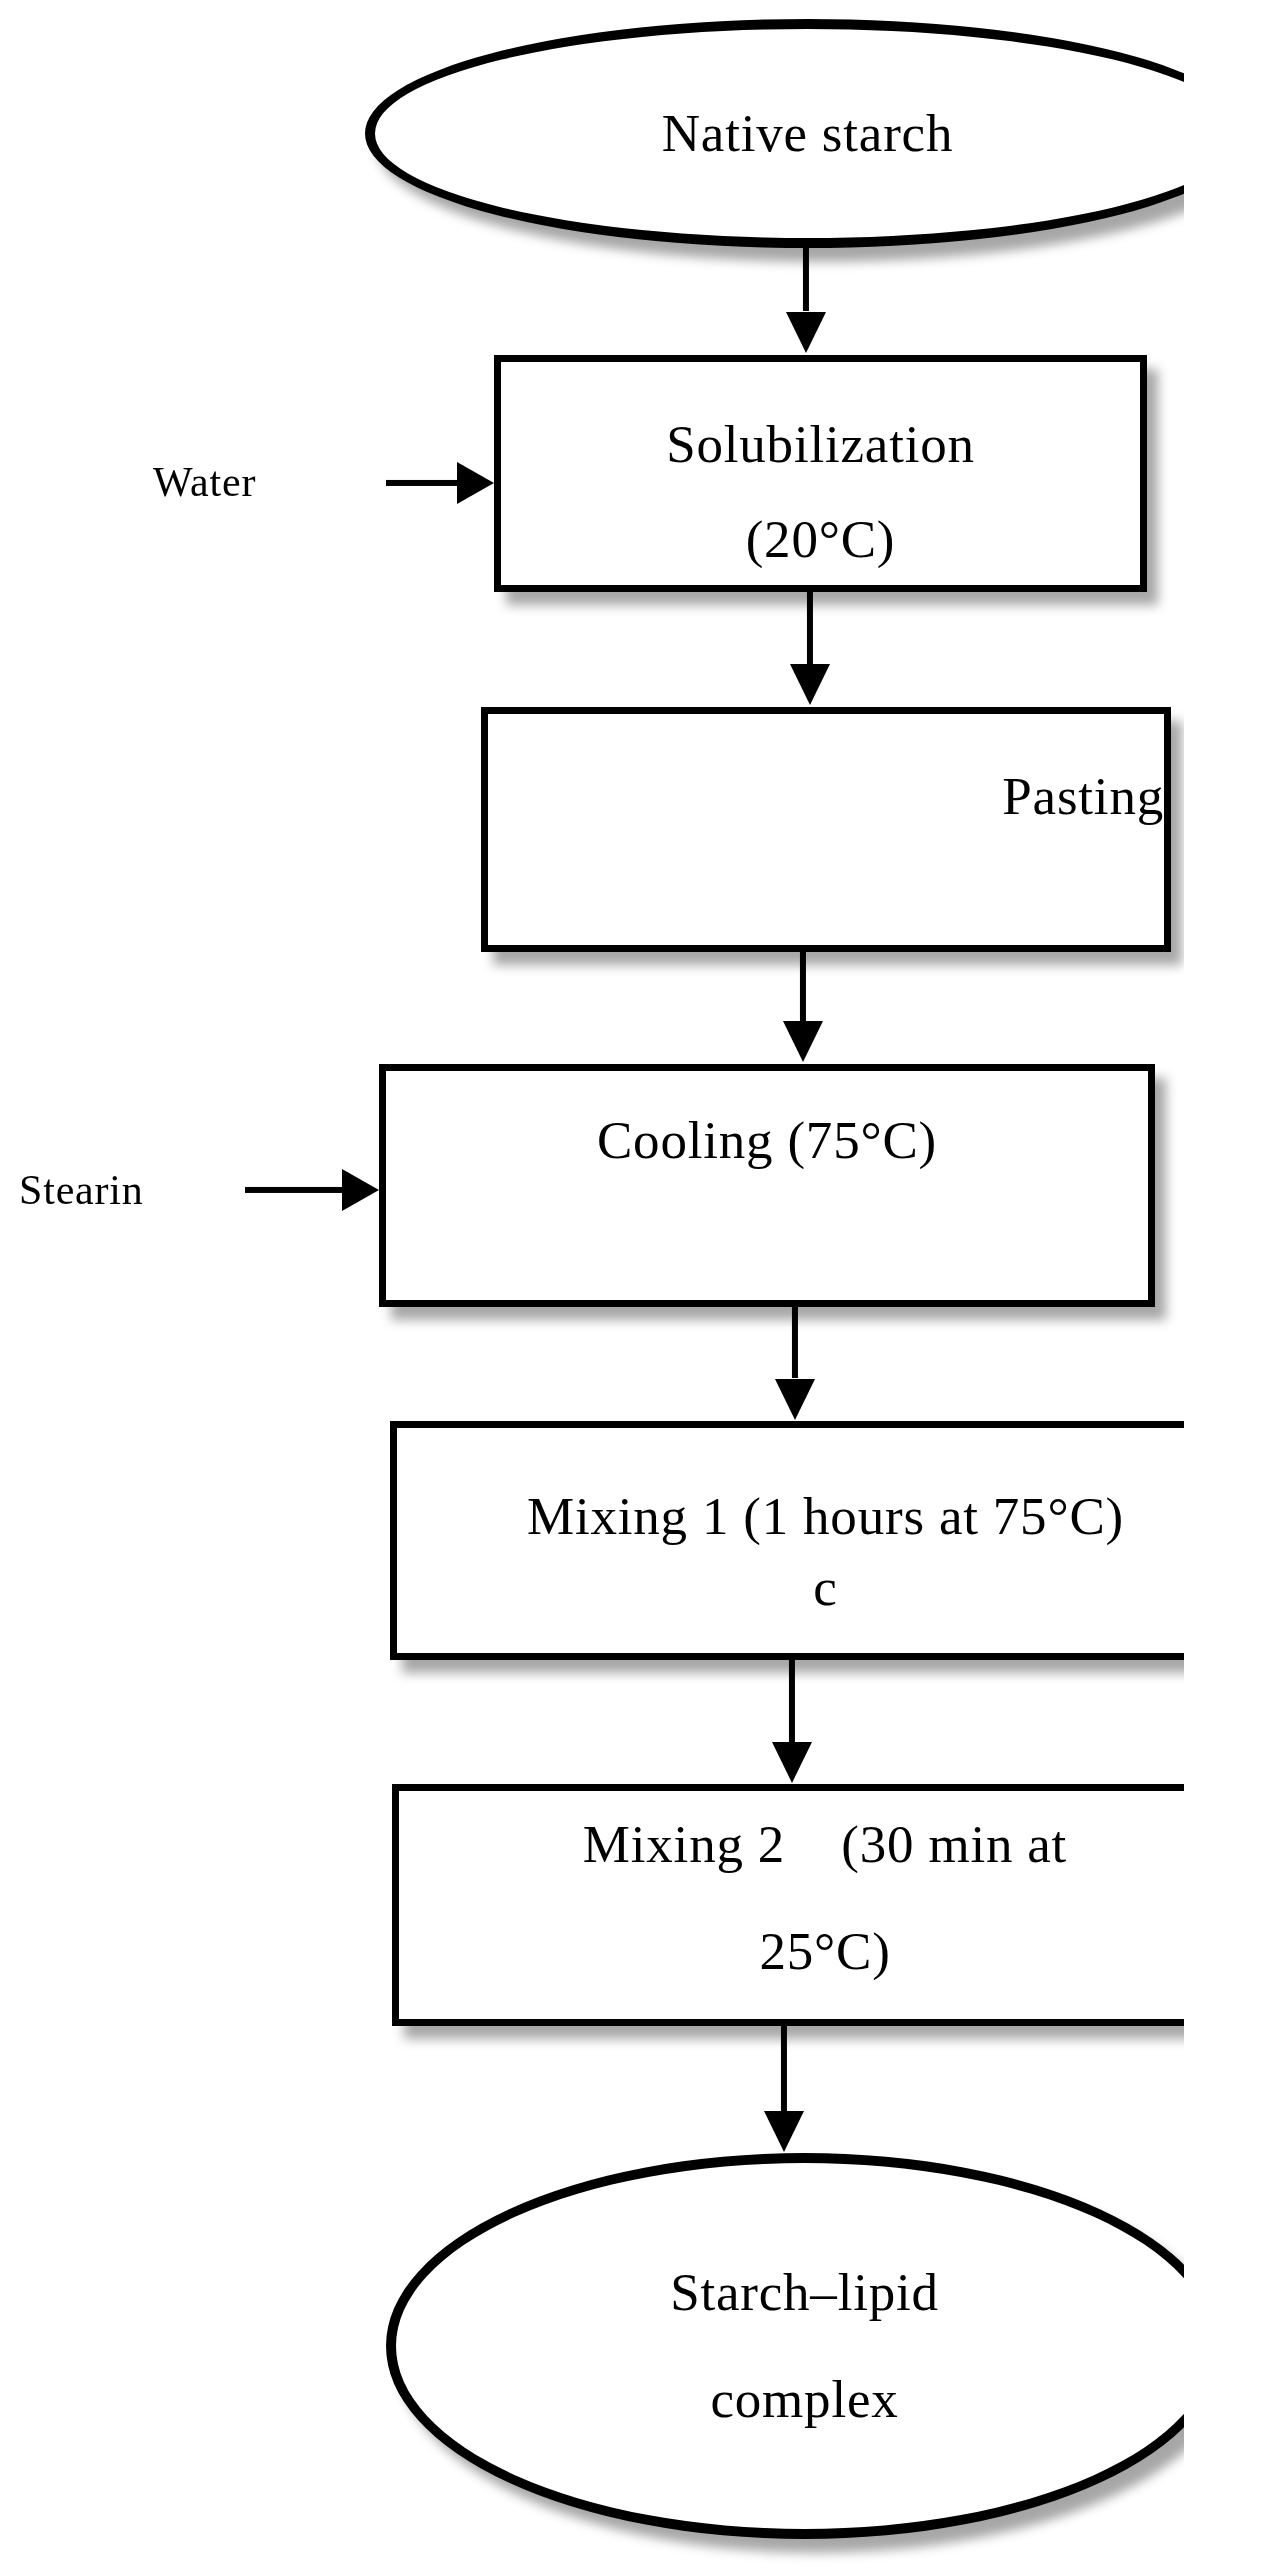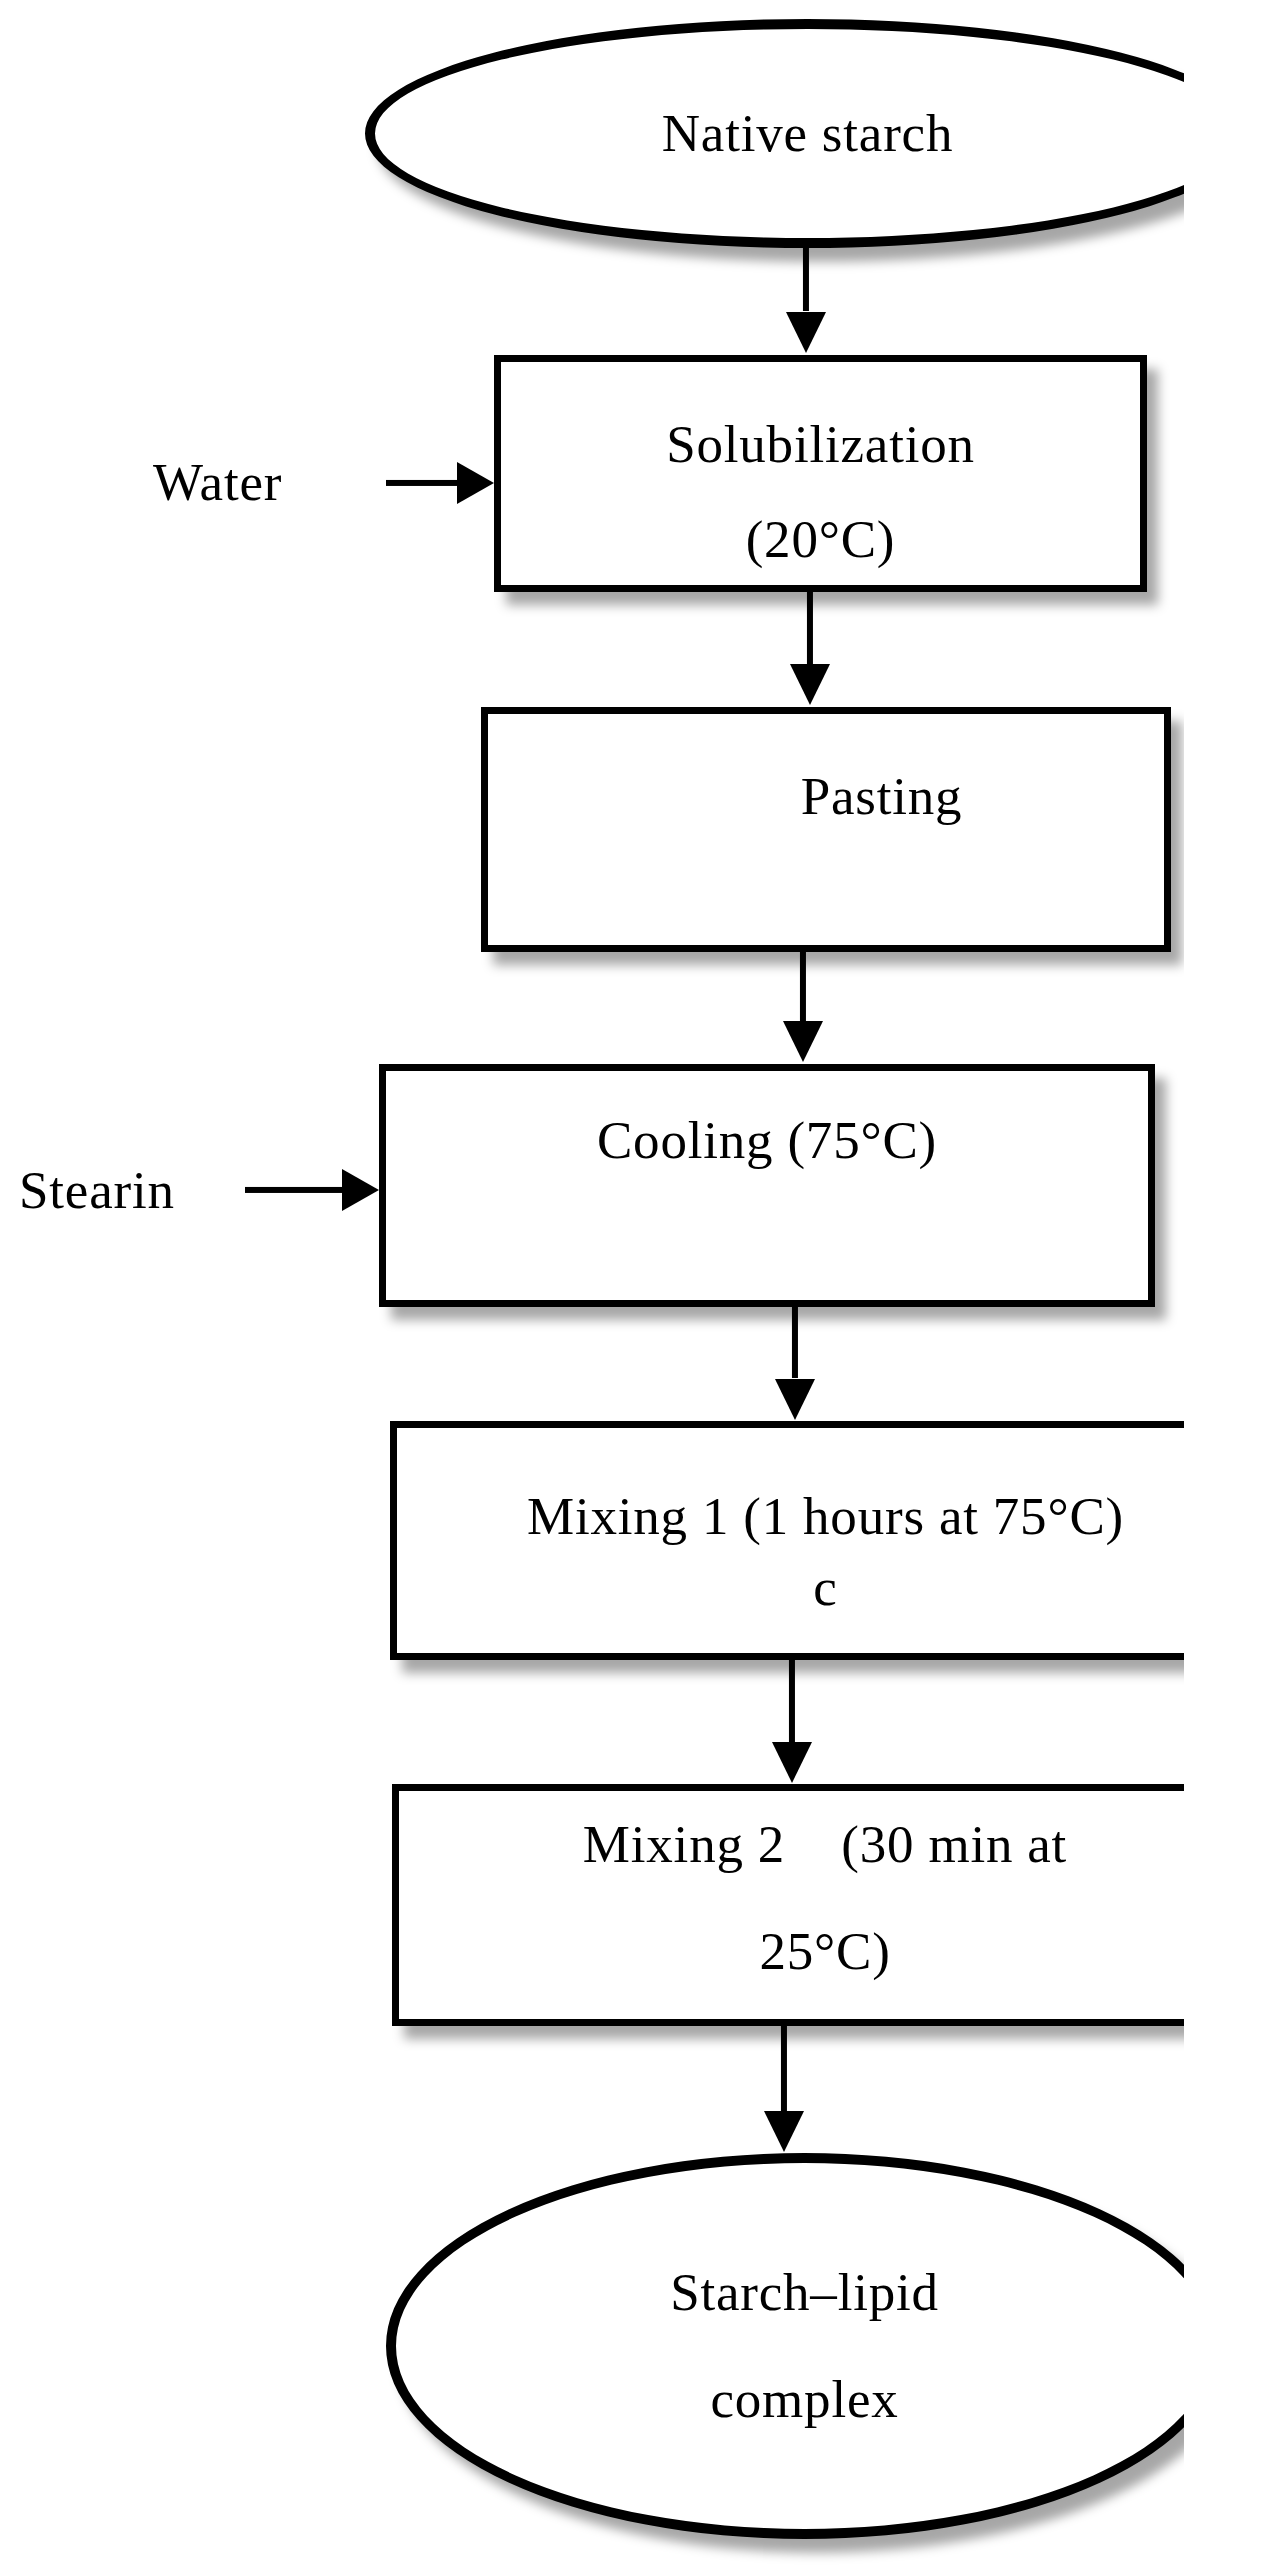--- a/index.html
+++ b/index.html
@@ -31,31 +31,31 @@
   }
   .ellipse {
     border-radius: 50%;
     border-width: 10px;
     justify-content: center;
   }
   .line { white-space: pre; }
 
   
   #box-solubilization { padding-top: 55px; gap: 40px; }
-  #box-pasting  { align-items: center; padding: 55px 0 0 46px; gap: 42px; }
+  #box-pasting  { align-items: flex-end; padding: 55px 0 0 46px; gap: 42px; }
   #box-pasting .line1 { margin-left: 65px; }
   #box-cooling  { padding-top: 42px; }
   #box-mixing1  { padding-top: 61px; gap: 16px; }
   #box-mixing2  { padding-top: 26px; gap: 52px; }
   #ellipse-end  { gap: 52px; align-items: center; }
 
   
   .side-label {
     position: absolute;
-    font-size: 53px;
+    font-size: 42px;
     line-height: 55px;
     letter-spacing: 0.8px;
   }
 
   
   .arrow-down { position: absolute; width: 43px; }
   .arrow-down .shaft {
     position: absolute;
     left: 50%;
     transform: translateX(-50%);

